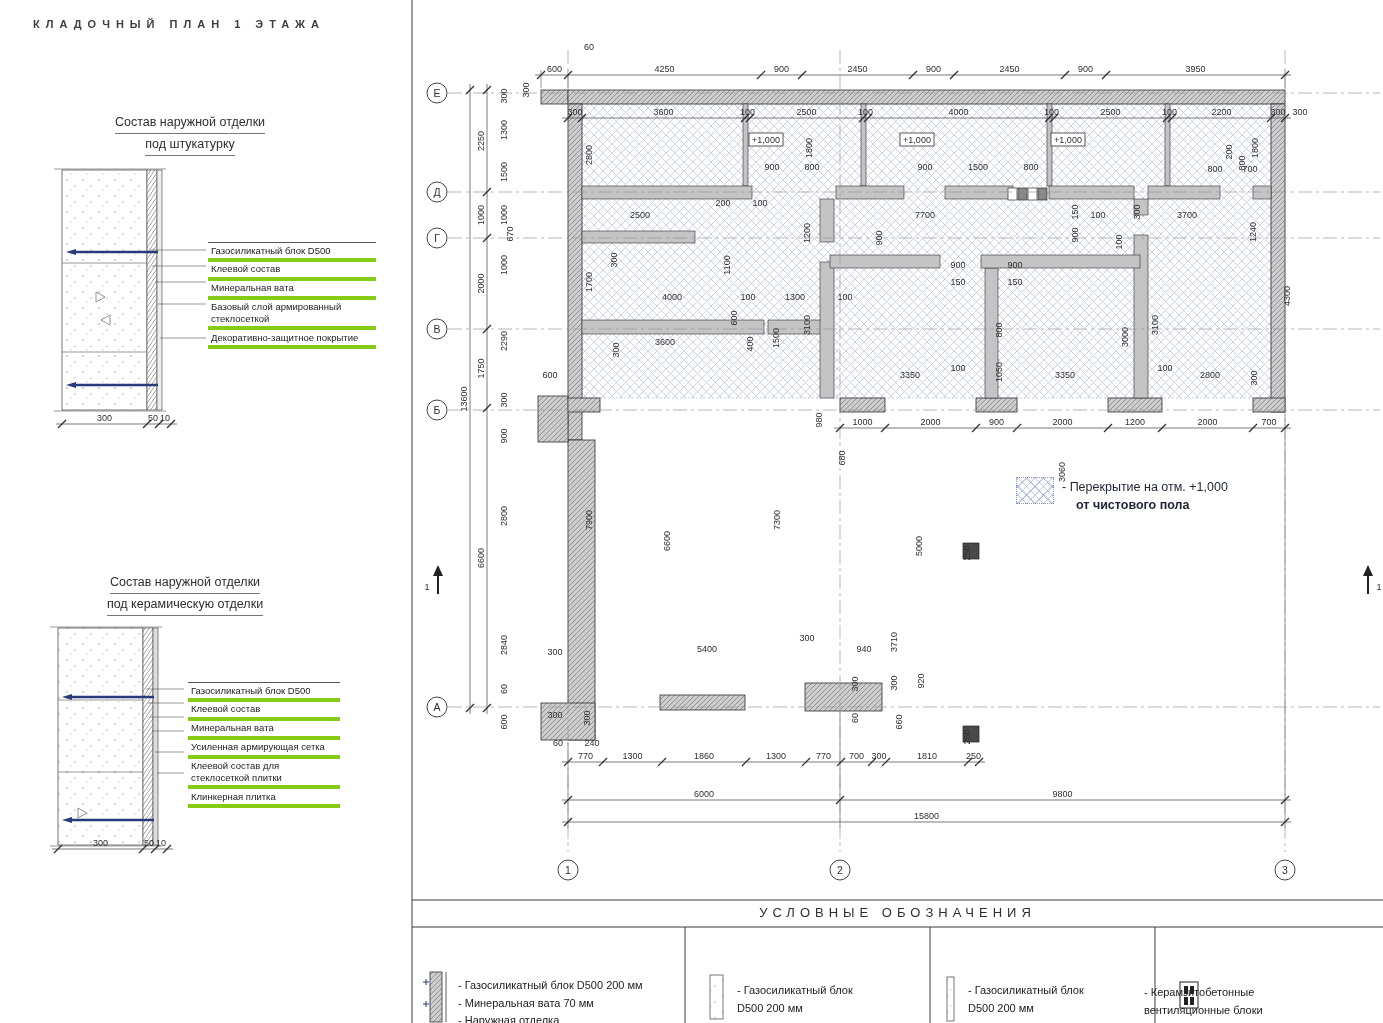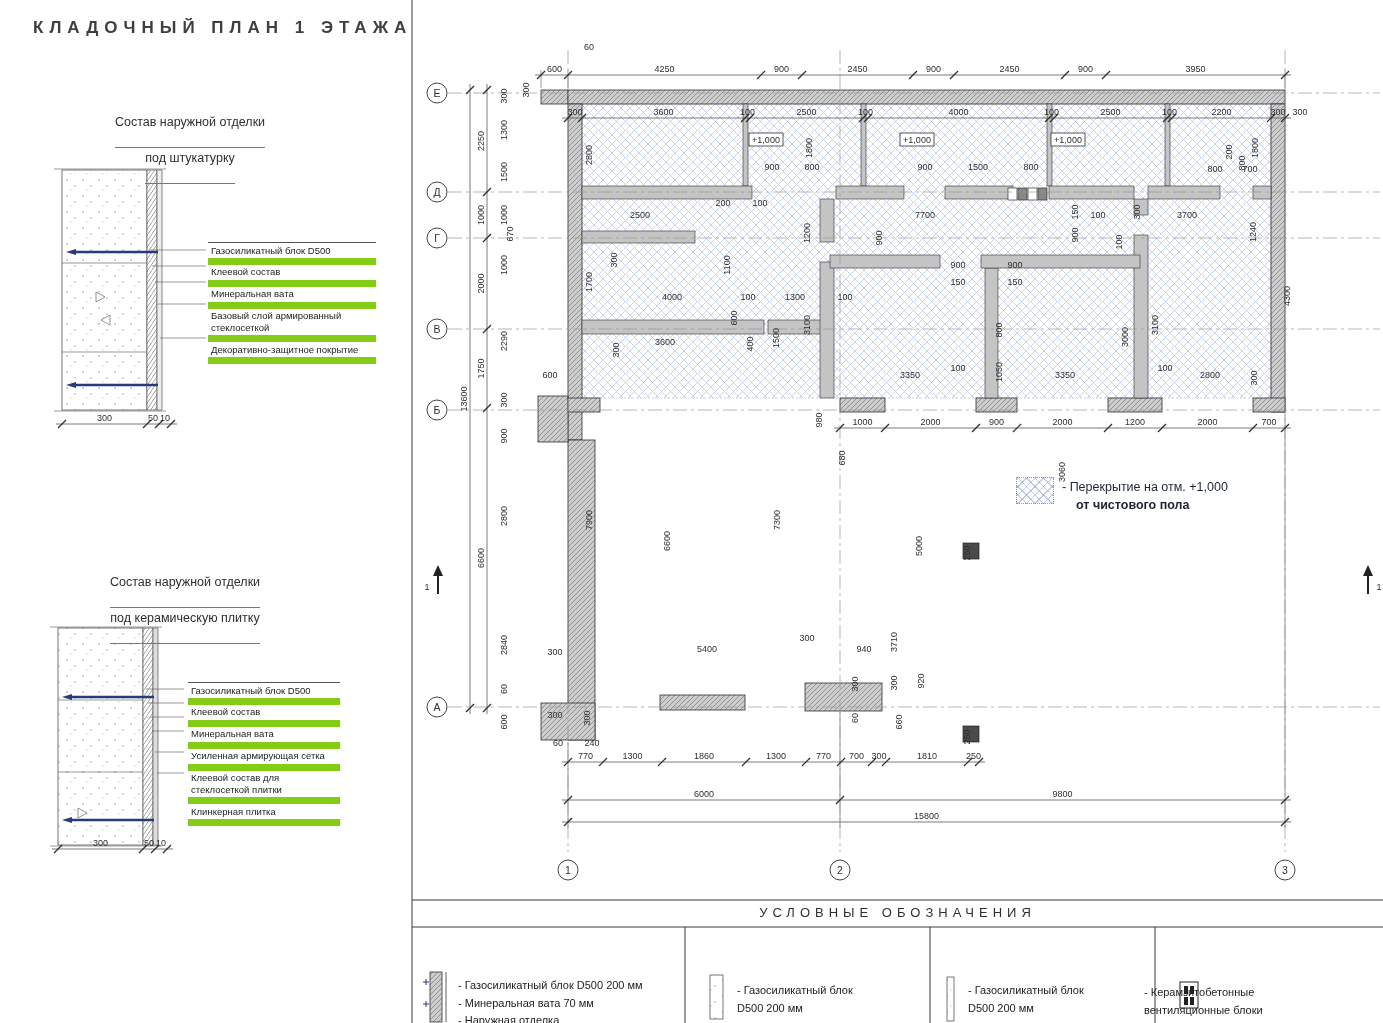--- a/index.html
+++ b/index.html
@@ -1,24 +1,24 @@
 <!DOCTYPE html>
 <html><head>
 <meta charset="utf-8">
 <style>
   html,body{margin:0;padding:0;background:#fff;}
   #stage{position:relative;width:1383px;height:1023px;overflow:hidden;background:#fff;
          font-family:"Liberation Sans",sans-serif;color:#2e2e2e;}
   svg text{font-family:"Liberation Sans",sans-serif;}
   .abs{position:absolute;}
-  #main-title{left:33px;top:18px;font-size:17px;font-weight:bold;letter-spacing:6px;color:#3f3f3f;white-space:nowrap;}
+  #main-title{left:33px;top:18px;font-size:11px;font-weight:bold;letter-spacing:6px;color:#3f3f3f;white-space:nowrap;}
   .detail-title{text-align:center;font-size:12.5px;line-height:1.6;color:#2e2e2e;}
-  .detail-title span{display:inline-block;border-bottom:1px solid #777;padding-bottom:15px;text-align:center;}
+  .detail-title span{display:inline-block;border-bottom:1px solid #777;padding-bottom:1px;text-align:center;}
   .lrows{font-size:9.5px;line-height:1.25;color:#222;}
-  .lrows > div{border-bottom:7px solid #84cc16;padding:1.5px 3px;}
+  .lrows > div{border-bottom:4px solid #84cc16;padding:1.5px 3px;}
   .lrows > div:first-child{border-top:1px solid #555;}
   #slab-note{font-size:12.5px;line-height:1.45;color:#1d2433;white-space:nowrap;}
   #slab-note .l2{padding-left:14px;font-weight:bold;}
   #slab-swatch{width:38px;height:27px;border:1px dotted #8a96c8;box-sizing:border-box;
     background:
       repeating-linear-gradient(45deg, rgba(95,115,200,.38) 0 1px, transparent 1px 6px),
       repeating-linear-gradient(-45deg, rgba(95,115,200,.38) 0 1px, transparent 1px 6px);}
   #legend-title{left:412px;top:905px;width:971px;text-align:center;font-size:13px;letter-spacing:5px;color:#2e2e2e;}
   .legend-text{font-size:11px;line-height:1.6;color:#222;white-space:nowrap;}
   
@@ -458,21 +458,21 @@
 <div class="abs lrows" style="left:208px;top:242px;width:168px">
   <div>Газосиликатный блок D500</div>
   <div>Клеевой состав</div>
   <div>Минеральная вата</div>
   <div>Базовый слой армированный стеклосеткой</div>
   <div>Декоративно-защитное покрытие</div>
 </div>
 
 <div class="abs detail-title" style="left:55px;top:572px;width:260px">
   <span>Состав наружной отделки</span><br>
-  <span>под керамическую плитку</span>
+  <span>под керамическую отделки</span>
 </div>
 
 <div class="abs lrows" style="left:188px;top:682px;width:152px">
   <div>Газосиликатный блок D500</div>
   <div>Клеевой состав</div>
   <div>Минеральная вата</div>
   <div>Усиленная армирующая сетка</div>
   <div>Клеевой состав для стеклосеткой плитки</div>
   <div>Клинкерная плитка</div>
 </div>

